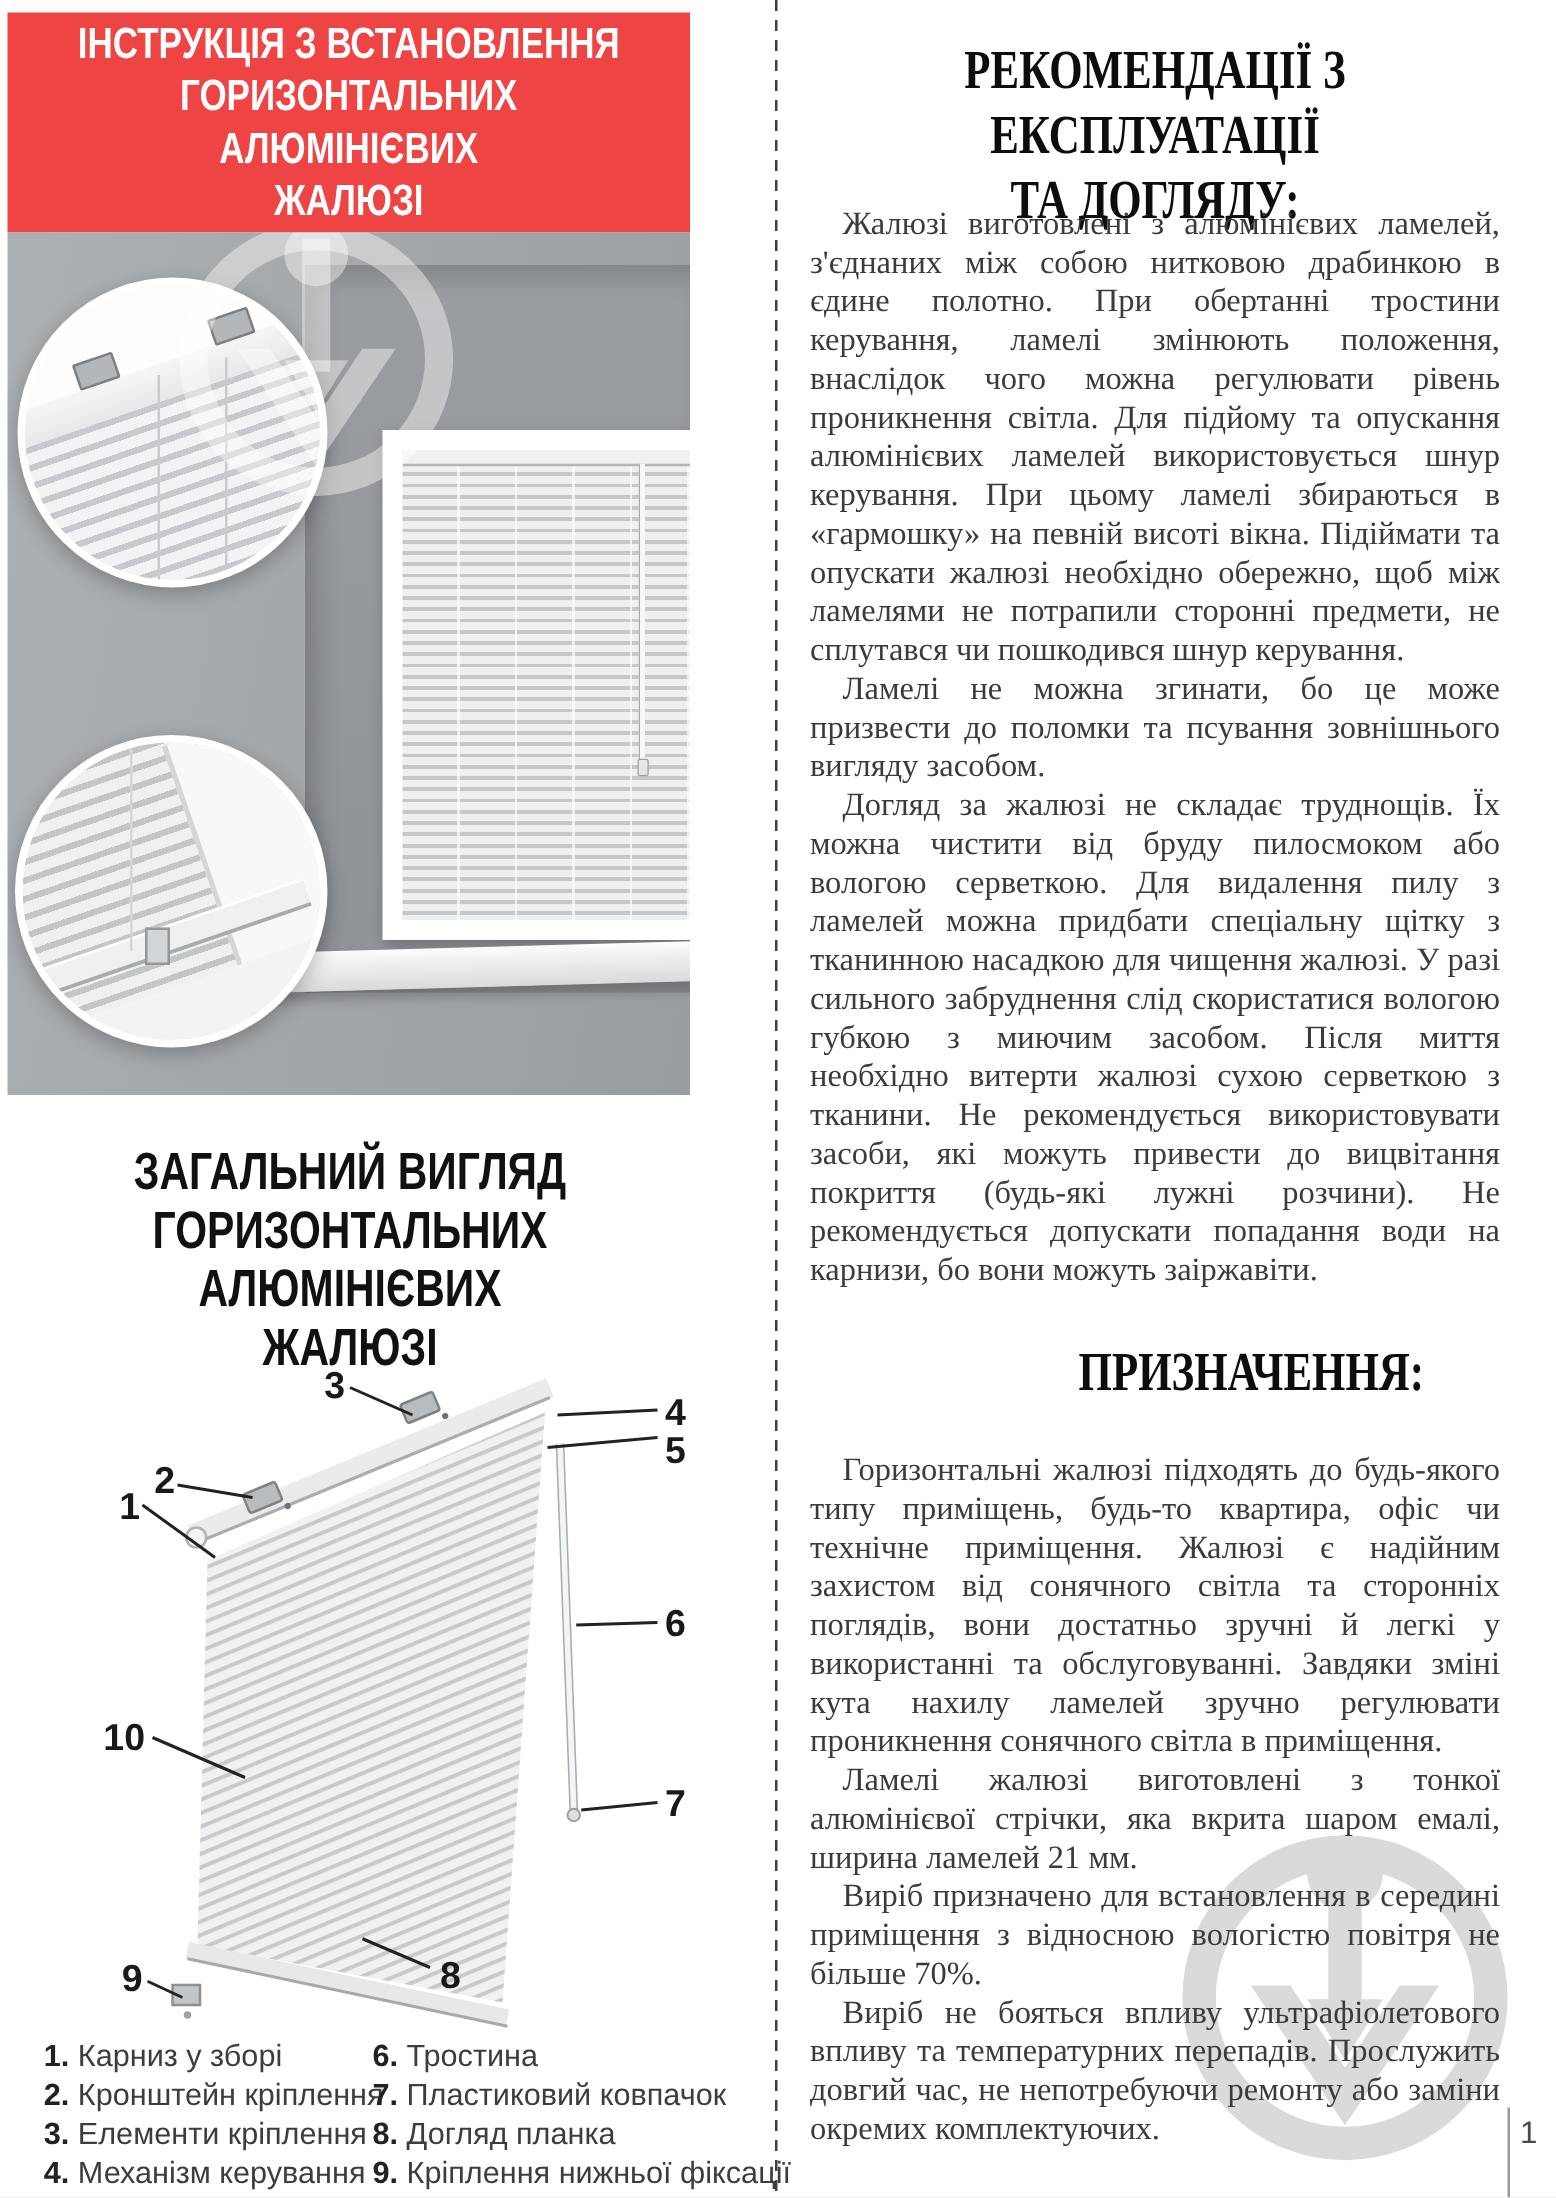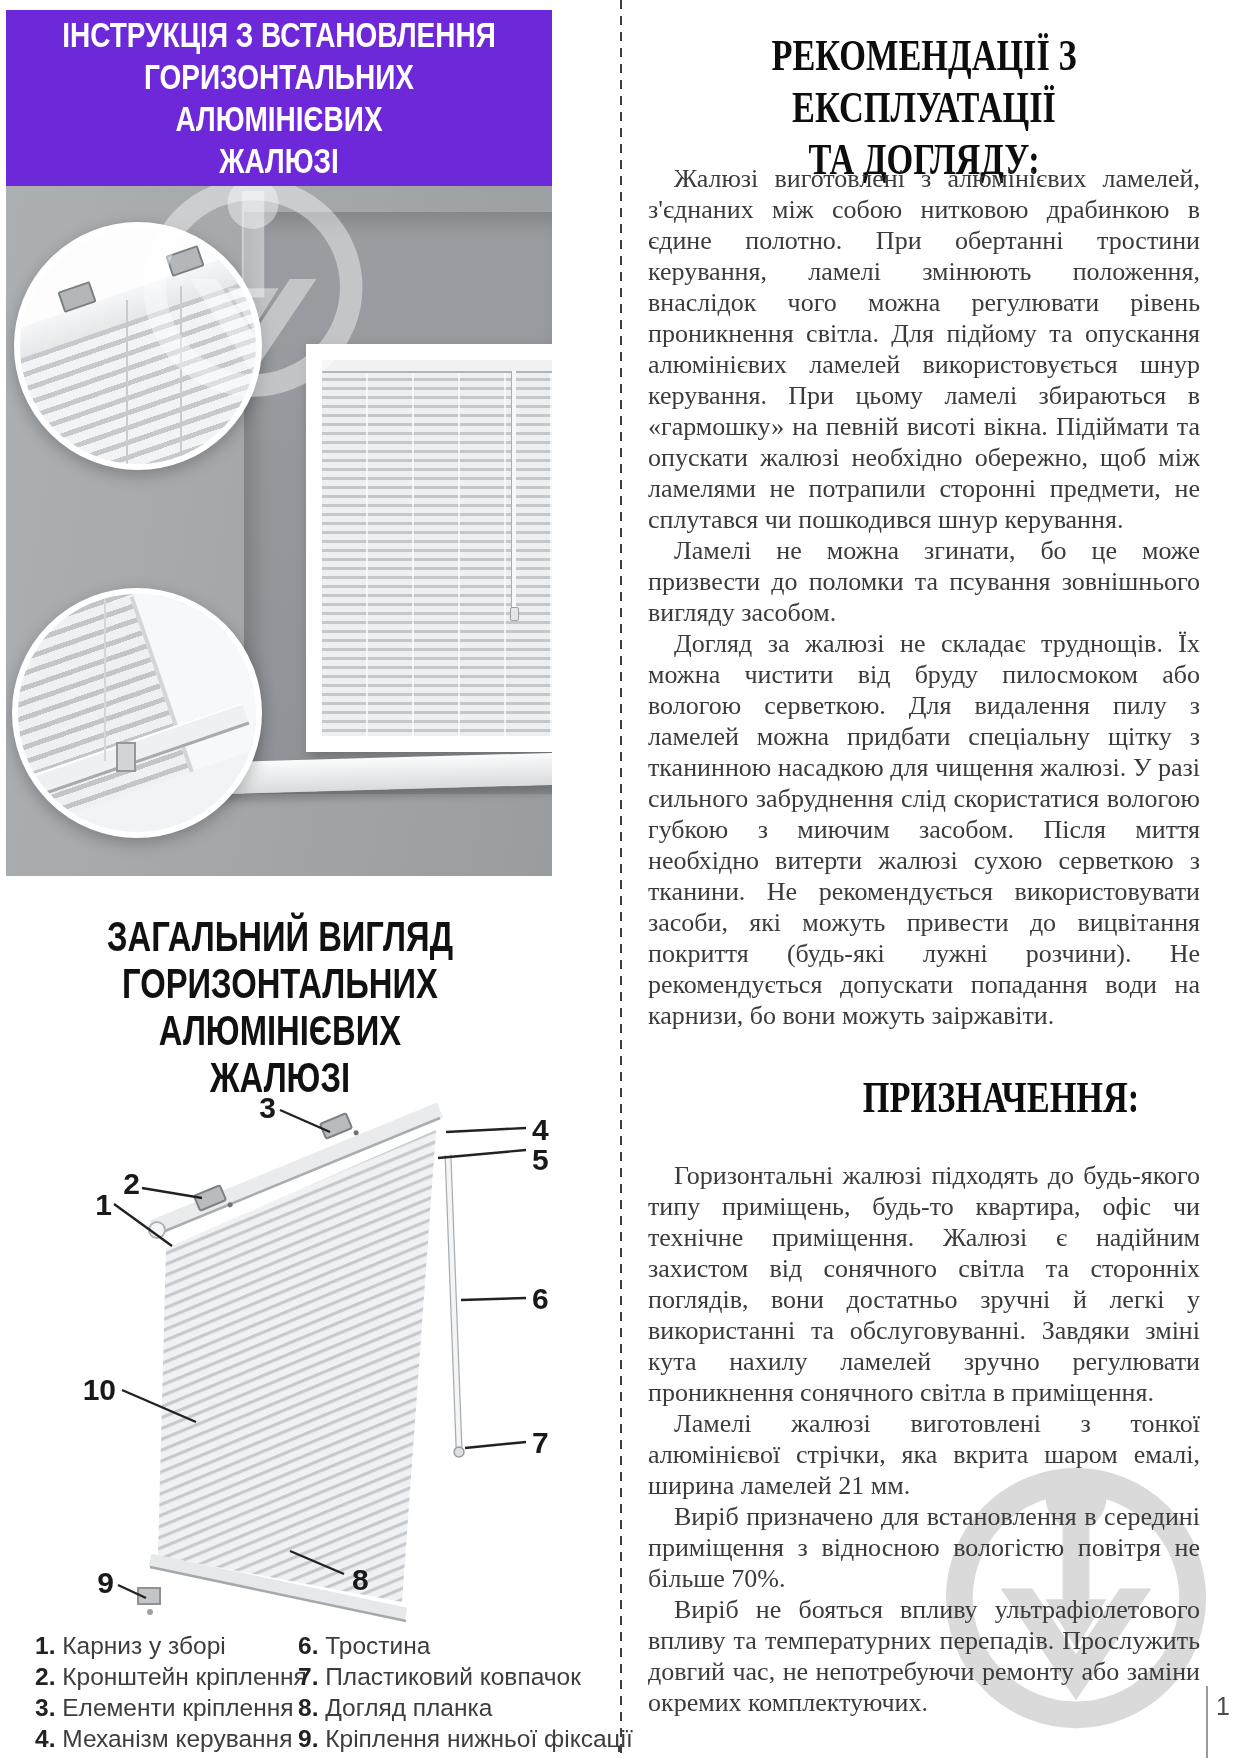--- a/index.html
+++ b/index.html
@@ -2,21 +2,21 @@
 <html><head>
 <meta charset="utf-8">
 <style>
   html,body{margin:0;padding:0;background:#e8e8e8;}
   .page{position:relative;width:1245px;height:1758px;background:#ffffff;overflow:hidden;
         font-family:"Liberation Sans",sans-serif;color:#3b3b3b;}
   
   .divider{position:absolute;left:620px;top:0;width:2px;height:1758px;
            background:repeating-linear-gradient(180deg,#3f3f3f 0 9px,transparent 9px 16px);}
   
-  .title-box{position:absolute;left:6px;top:10px;width:546px;height:176px;background:#6d28d9;
+  .title-box{position:absolute;left:6px;top:10px;width:546px;height:176px;background:#ef4444;
              display:flex;align-items:center;justify-content:flex-start;}
   .title-box .cond{color:#ffffff;font-weight:bold;font-size:35px;line-height:1.2;text-align:center;
                    white-space:pre-line;transform:scaleX(0.8);}
   .cond{display:block;transform-origin:50% 50%;}
   .photo{position:absolute;left:6px;top:186px;width:546px;height:690px;overflow:hidden;
          background:linear-gradient(100deg,#adb0b3 0%,#a3a6a9 55%,#9a9da0 100%);}
   .recess{position:absolute;left:238px;top:26px;right:0;height:582px;
           background:linear-gradient(180deg,#9a9da1,#8f9296);
           box-shadow:inset 10px 10px 20px rgba(0,0,0,.16);}
   .winframe{position:absolute;left:300px;top:158px;width:262px;height:408px;background:#ffffff;

